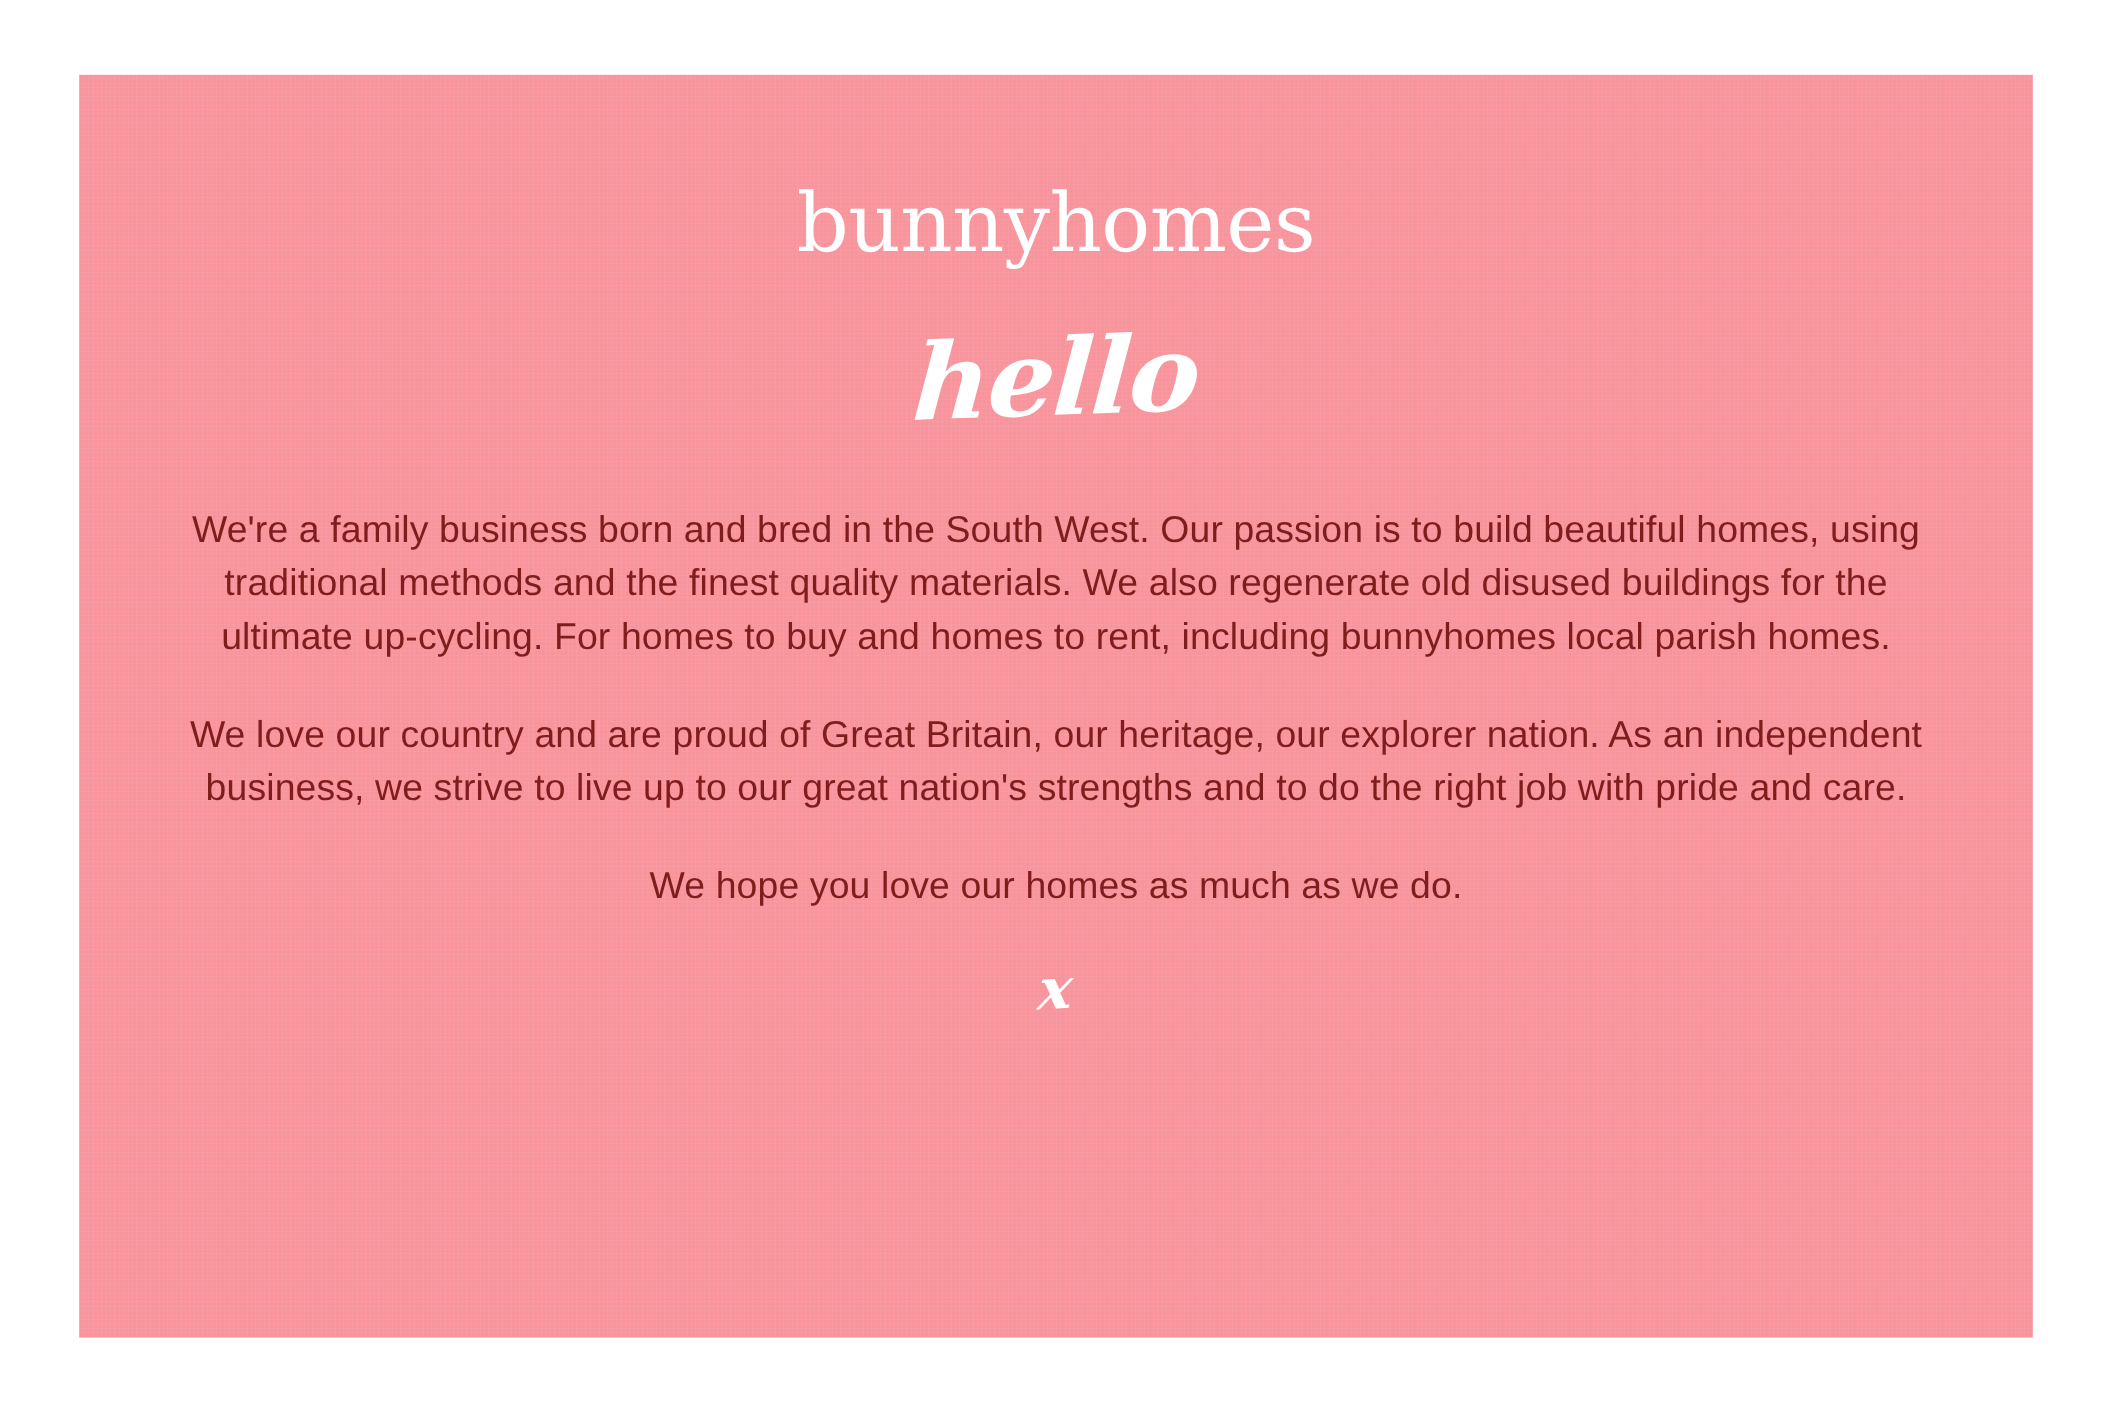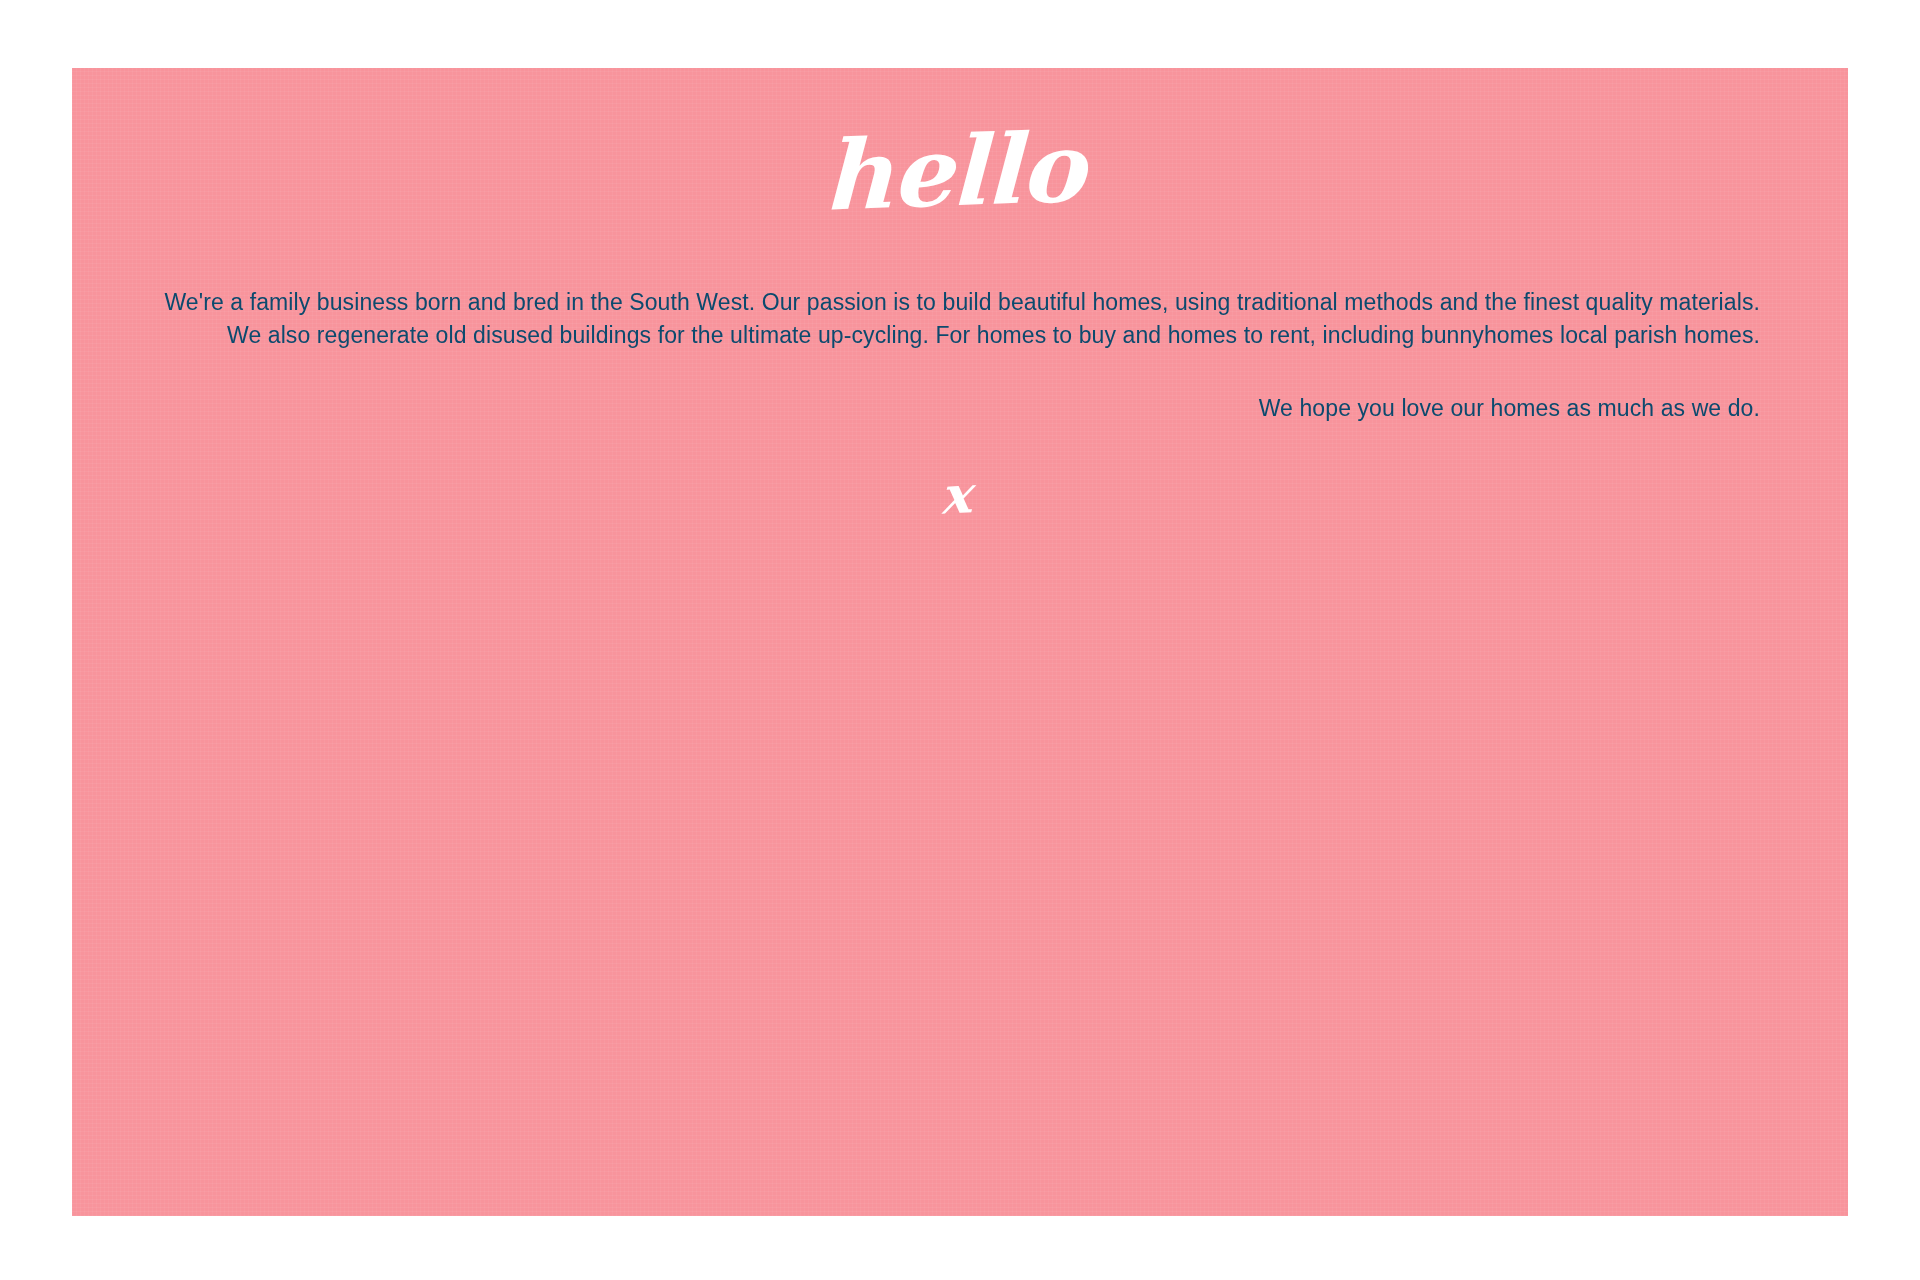--- a/index.html
+++ b/index.html
@@ -70,24 +70,24 @@
     font-size: 96px;
     line-height: 1;
     color: #ffffff;
     transform: skewX(-6deg) rotate(-2deg);
     letter-spacing: -2px;
   }
 
   .body-copy {
     margin-top: 66px;
     width: 1600px;
-    text-align: right;
-    color: #0c4a6e;
+    text-align: center;
+    color: #7f1d1d;
     font-family: "Liberation Sans", sans-serif;
-    font-size: 23px;
+    font-size: 34px;
     line-height: 1.42;
     font-weight: 400;
     letter-spacing: 0.1px;
   }
 
   .body-copy p {
     margin: 0;
   }
 
   .body-copy p + p {
@@ -105,25 +105,27 @@
     transform: skewX(-8deg) rotate(-3deg);
   }
 </style>
 </head>
 <body>
 
 <div class="page">
   <div class="card">
     <div class="card-inner">
 
+      <div class="brand-wordmark">bunnyhomes</div>
 
       <div class="hello-script">hello</div>
 
       <div class="body-copy">
         <p>We're a family business born and bred in the South West. Our passion is to build beautiful homes, using traditional methods and the finest quality materials. We also regenerate old disused buildings for the ultimate up-cycling. For homes to buy and homes to rent, including bunnyhomes local parish homes.</p>
+        <p>We love our country and are proud of Great Britain, our heritage, our explorer nation. As an independent business, we strive to live up to our great nation's strengths and to do the right job with pride and care.</p>
         <p>We hope you love our homes as much as we do.</p>
       </div>
 
       <div class="sign-off">x</div>
 
     </div>
   </div>
 </div>
 
 </body></html>

